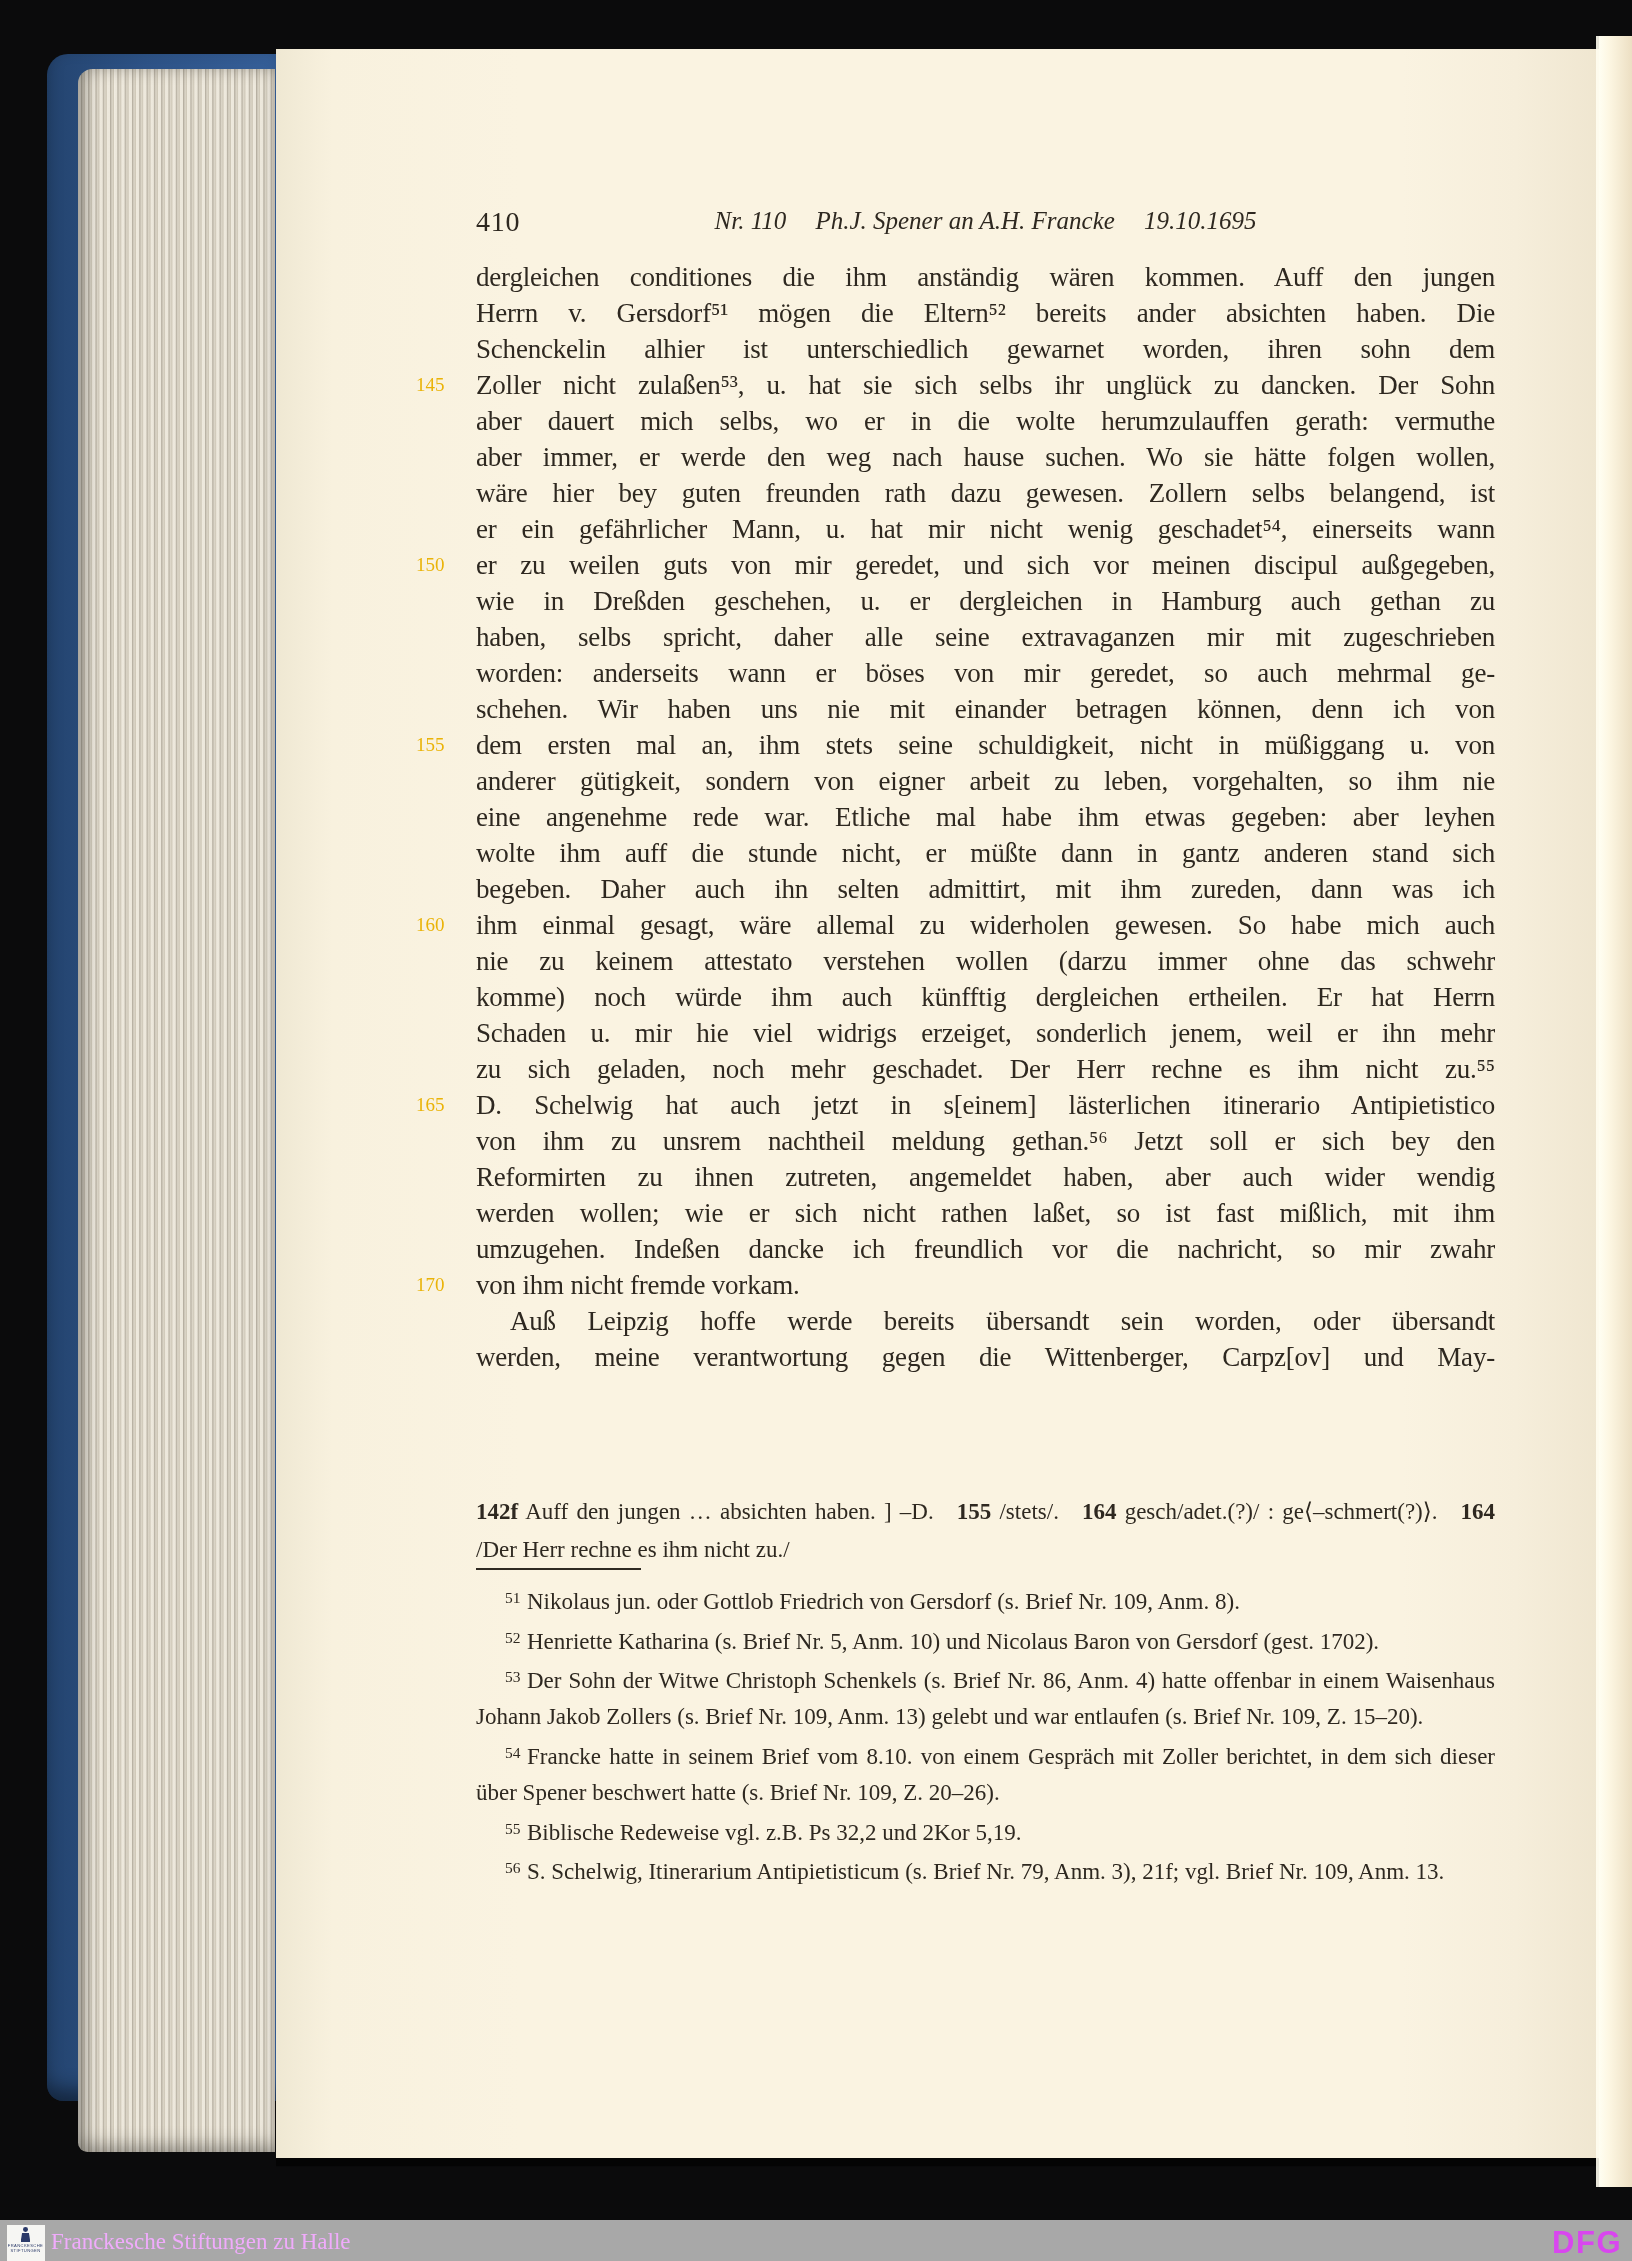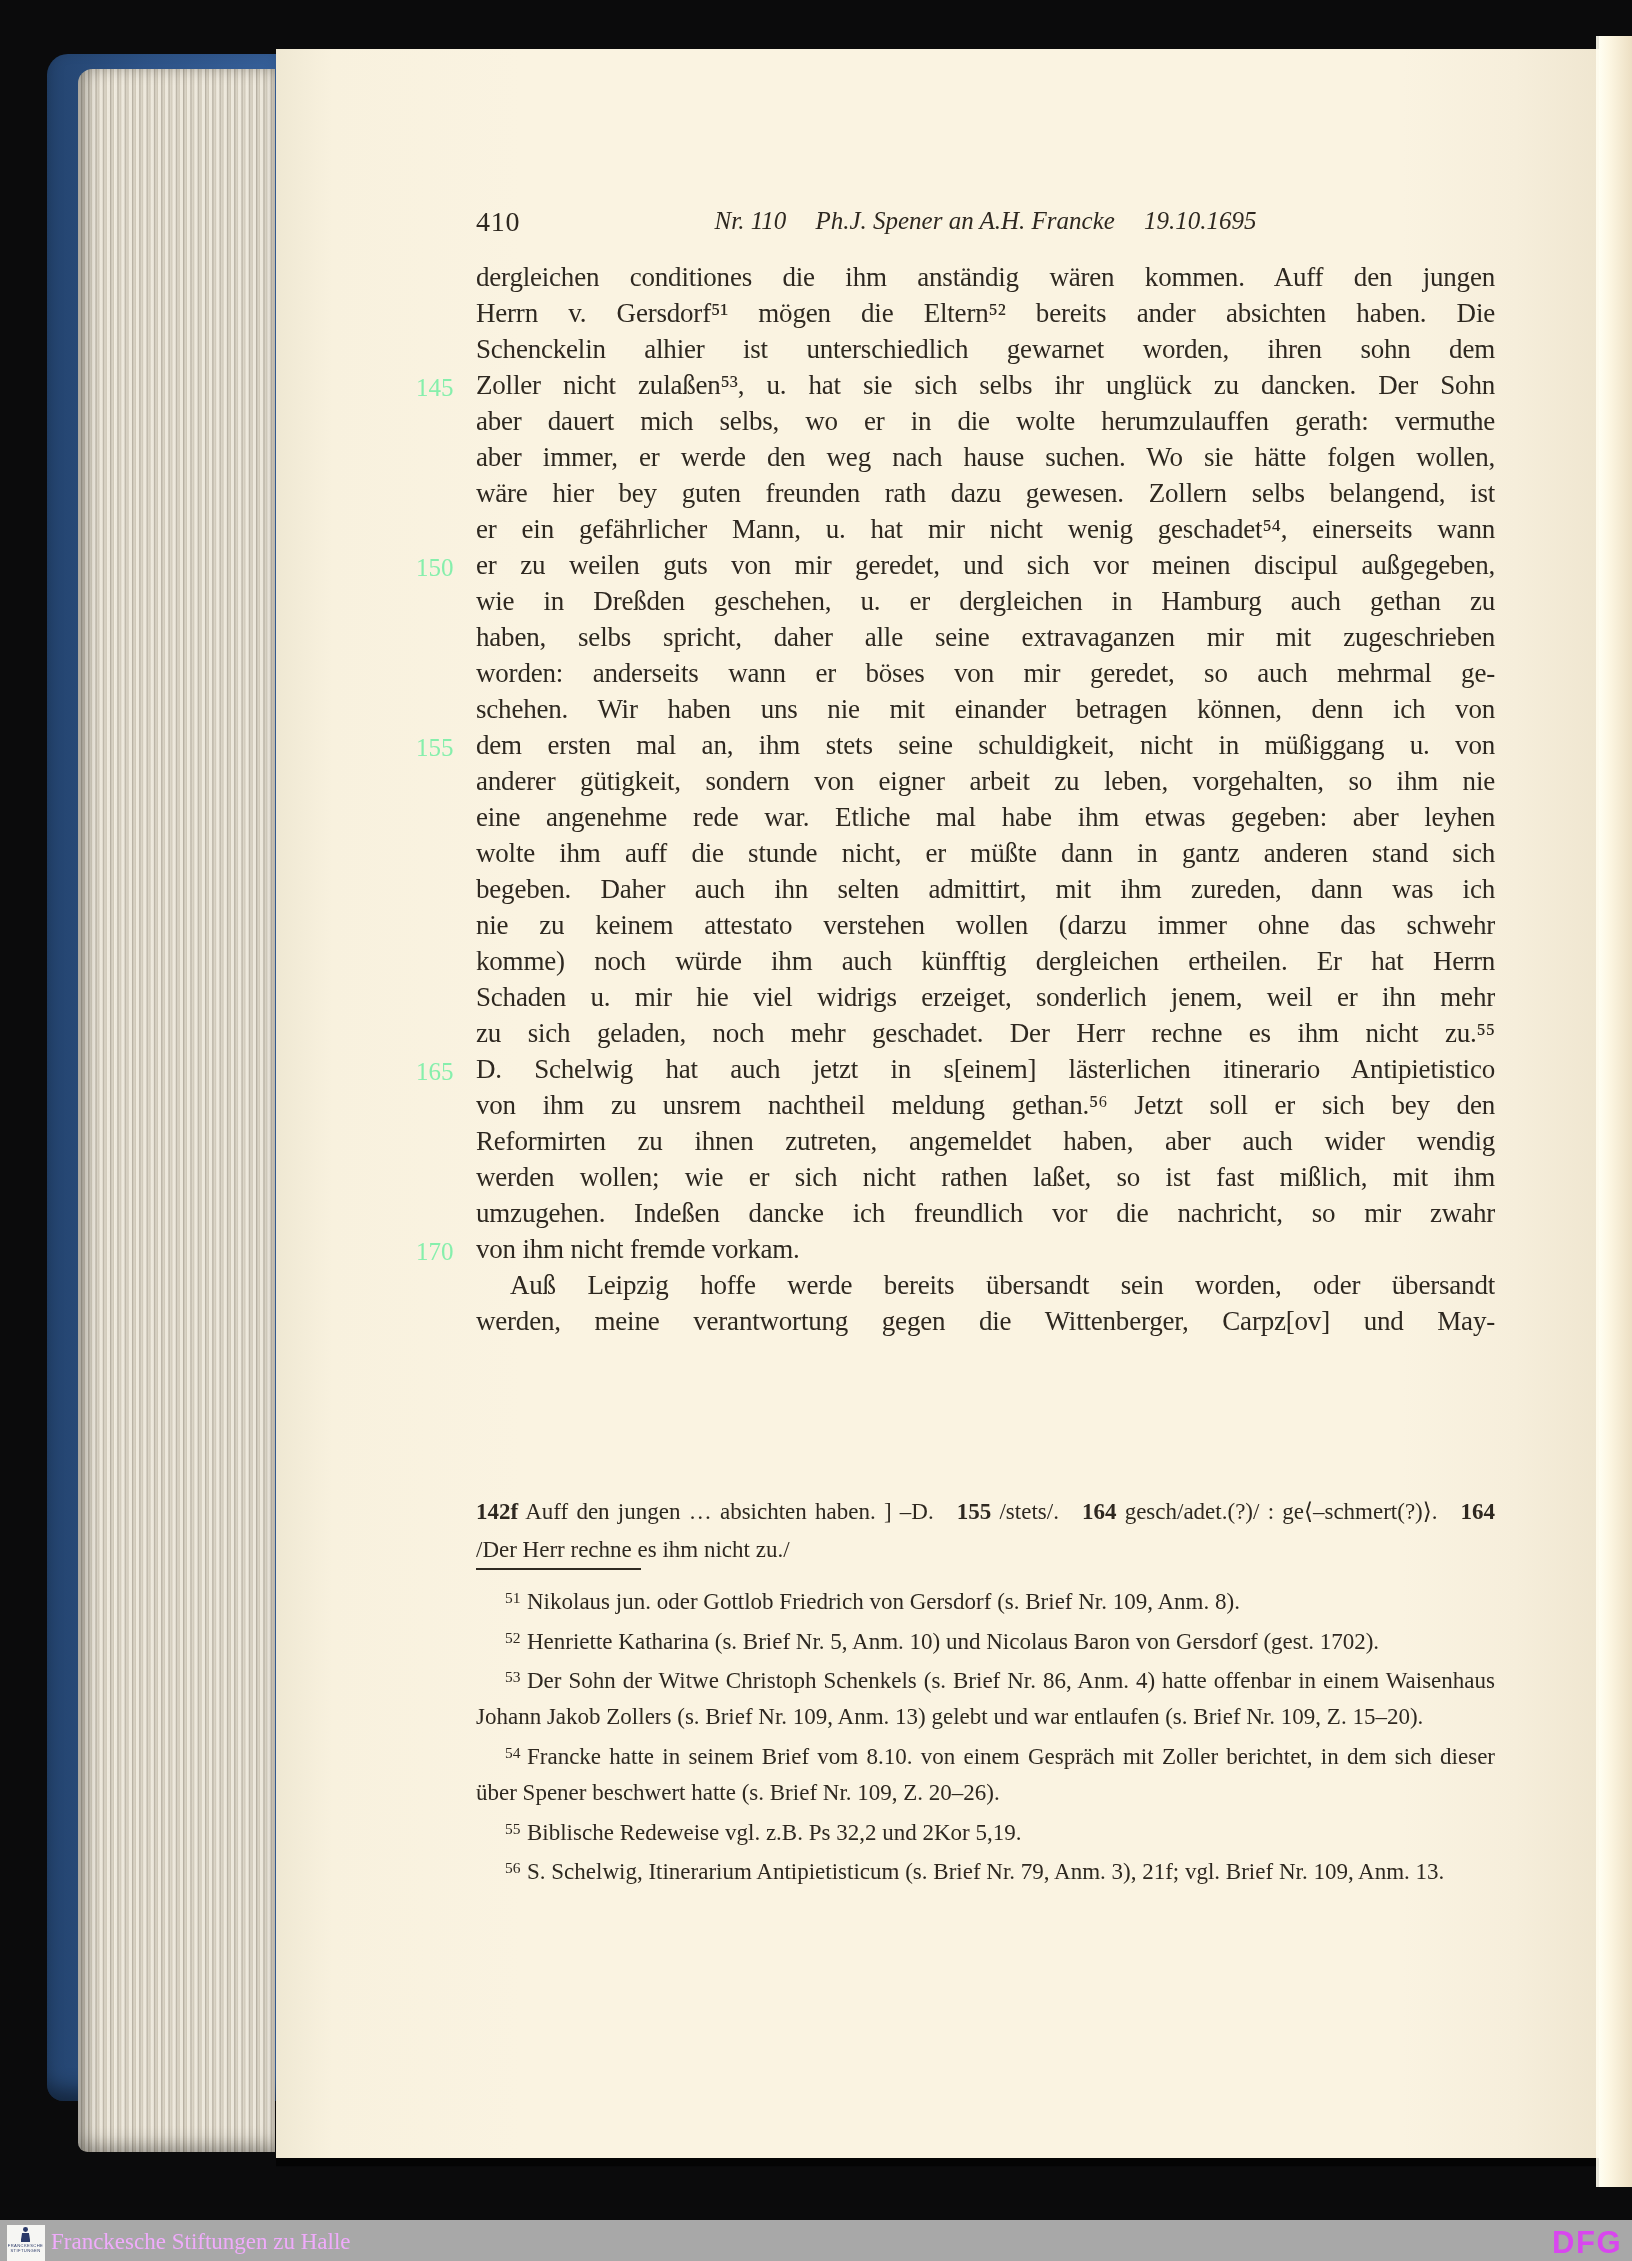--- a/index.html
+++ b/index.html
@@ -51,21 +51,21 @@
   }
   .running-head{
     position:absolute;left:476px;top:207px;width:1019px;text-align:center;
     font-style:italic;font-size:25px;
   }
   .running-head span{margin:0 11.4px;}
 
   .body-lines{position:absolute;left:416px;top:259px;width:1079px;}
   .row{position:relative;height:36px;}
   .row .ln{
-    position:absolute;left:0;top:6.5px;font-size:25px;color:#86efac;
+    position:absolute;left:0;top:6.5px;font-size:19px;color:#eab308;
     font-family:"Liberation Serif",serif;
   }
   .row .txt{
     margin-left:60px;font-size:27px;line-height:36px;
     text-align:justify;text-align-last:justify;letter-spacing:-0.2px;
     white-space:normal;overflow:hidden;height:36px;
   }
   .row .txt.nj{text-align-last:left;}
   .row .txt.ind{padding-left:34px;}
 
@@ -184,20 +184,24 @@
         <div class="txt">anderer gütigkeit, sondern von eigner arbeit zu leben, vorgehalten, so ihm nie</div>
       </div>
       <div class="row">
         <div class="txt">eine angenehme rede war. Etliche mal habe ihm etwas gegeben: aber leyhen</div>
       </div>
       <div class="row">
         <div class="txt">wolte ihm auff die stunde nicht, er müßte dann in gantz anderen stand sich</div>
       </div>
       <div class="row">
         <div class="txt">begeben. Daher auch ihn selten admittirt, mit ihm zureden, dann was ich</div>
+      </div>
+      <div class="row">
+        <span class="ln">160</span>
+        <div class="txt">ihm einmal gesagt, wäre allemal zu widerholen gewesen. So habe mich auch</div>
       </div>
       <div class="row">
         <div class="txt">nie zu keinem attestato verstehen wollen (darzu immer ohne das schwehr</div>
       </div>
       <div class="row">
         <div class="txt">komme) noch würde ihm auch künfftig dergleichen ertheilen. Er hat Herrn</div>
       </div>
       <div class="row">
         <div class="txt">Schaden u. mir hie viel widrigs erzeiget, sonderlich jenem, weil er ihn mehr</div>
       </div>

